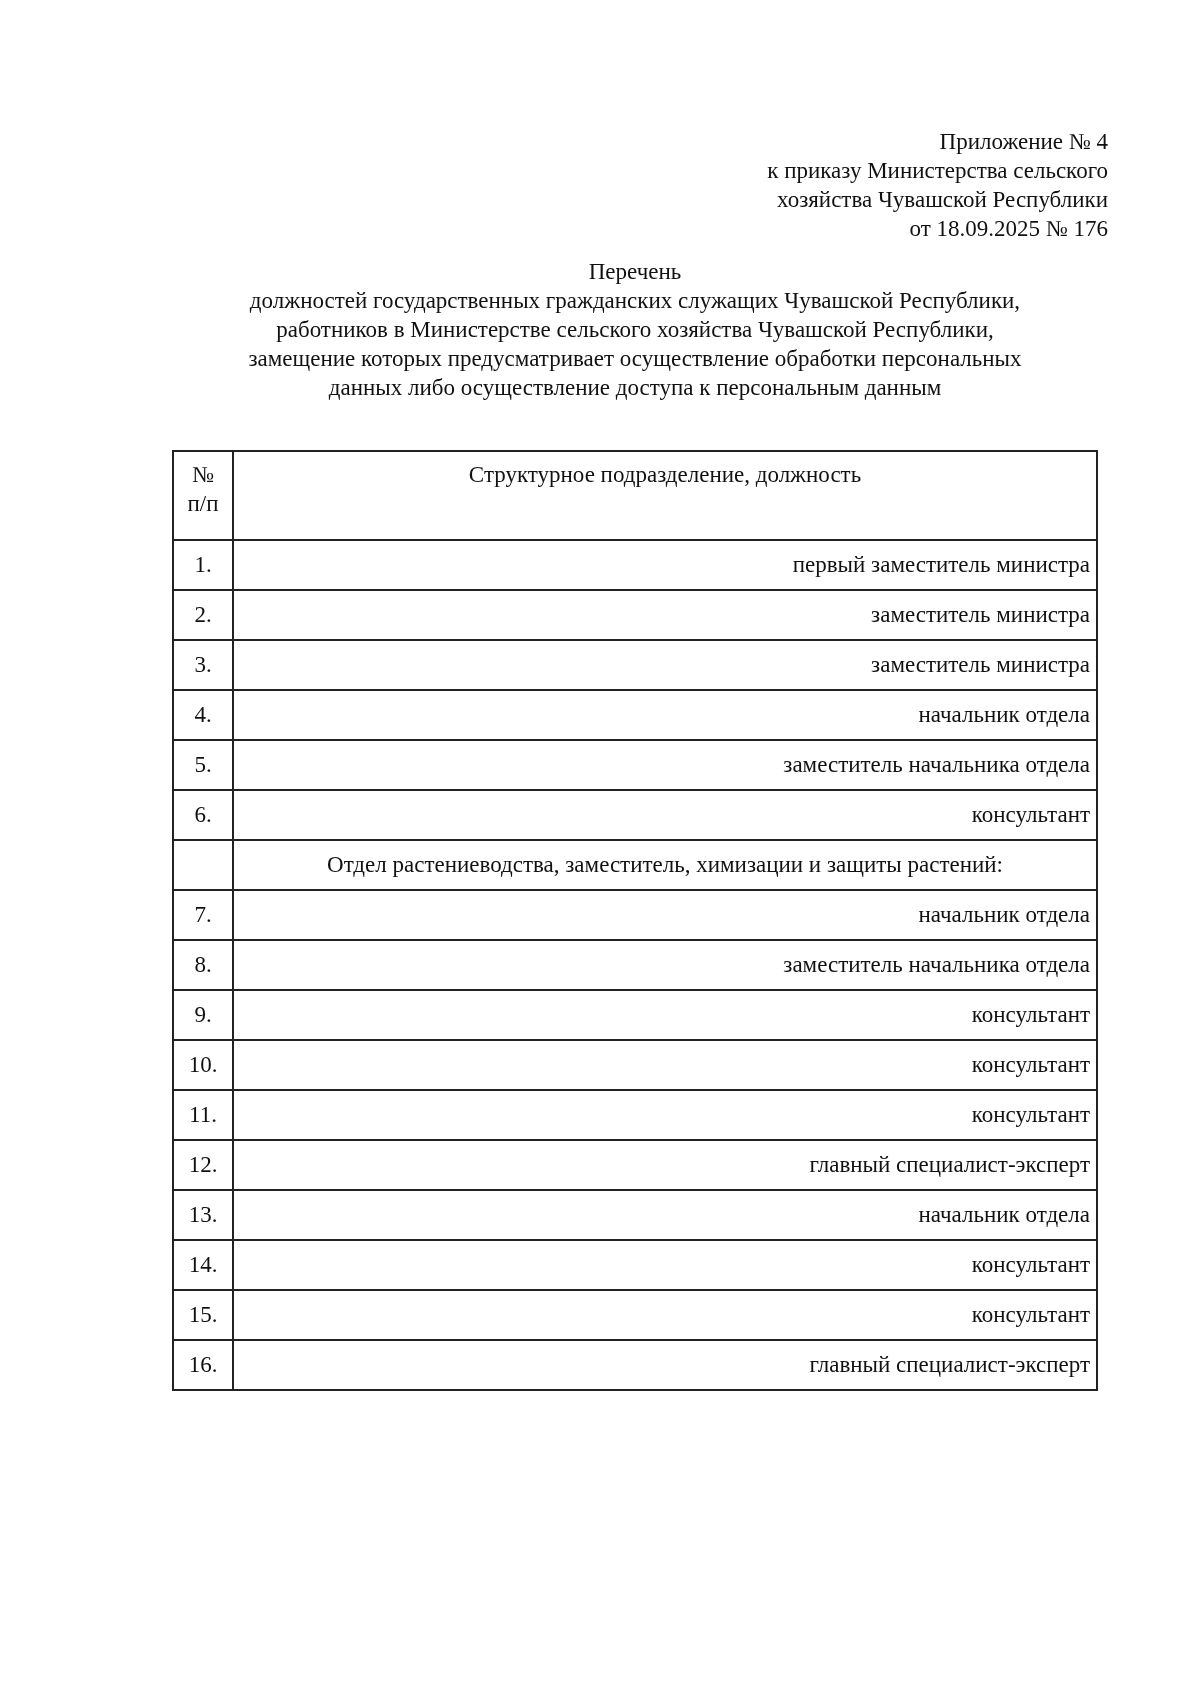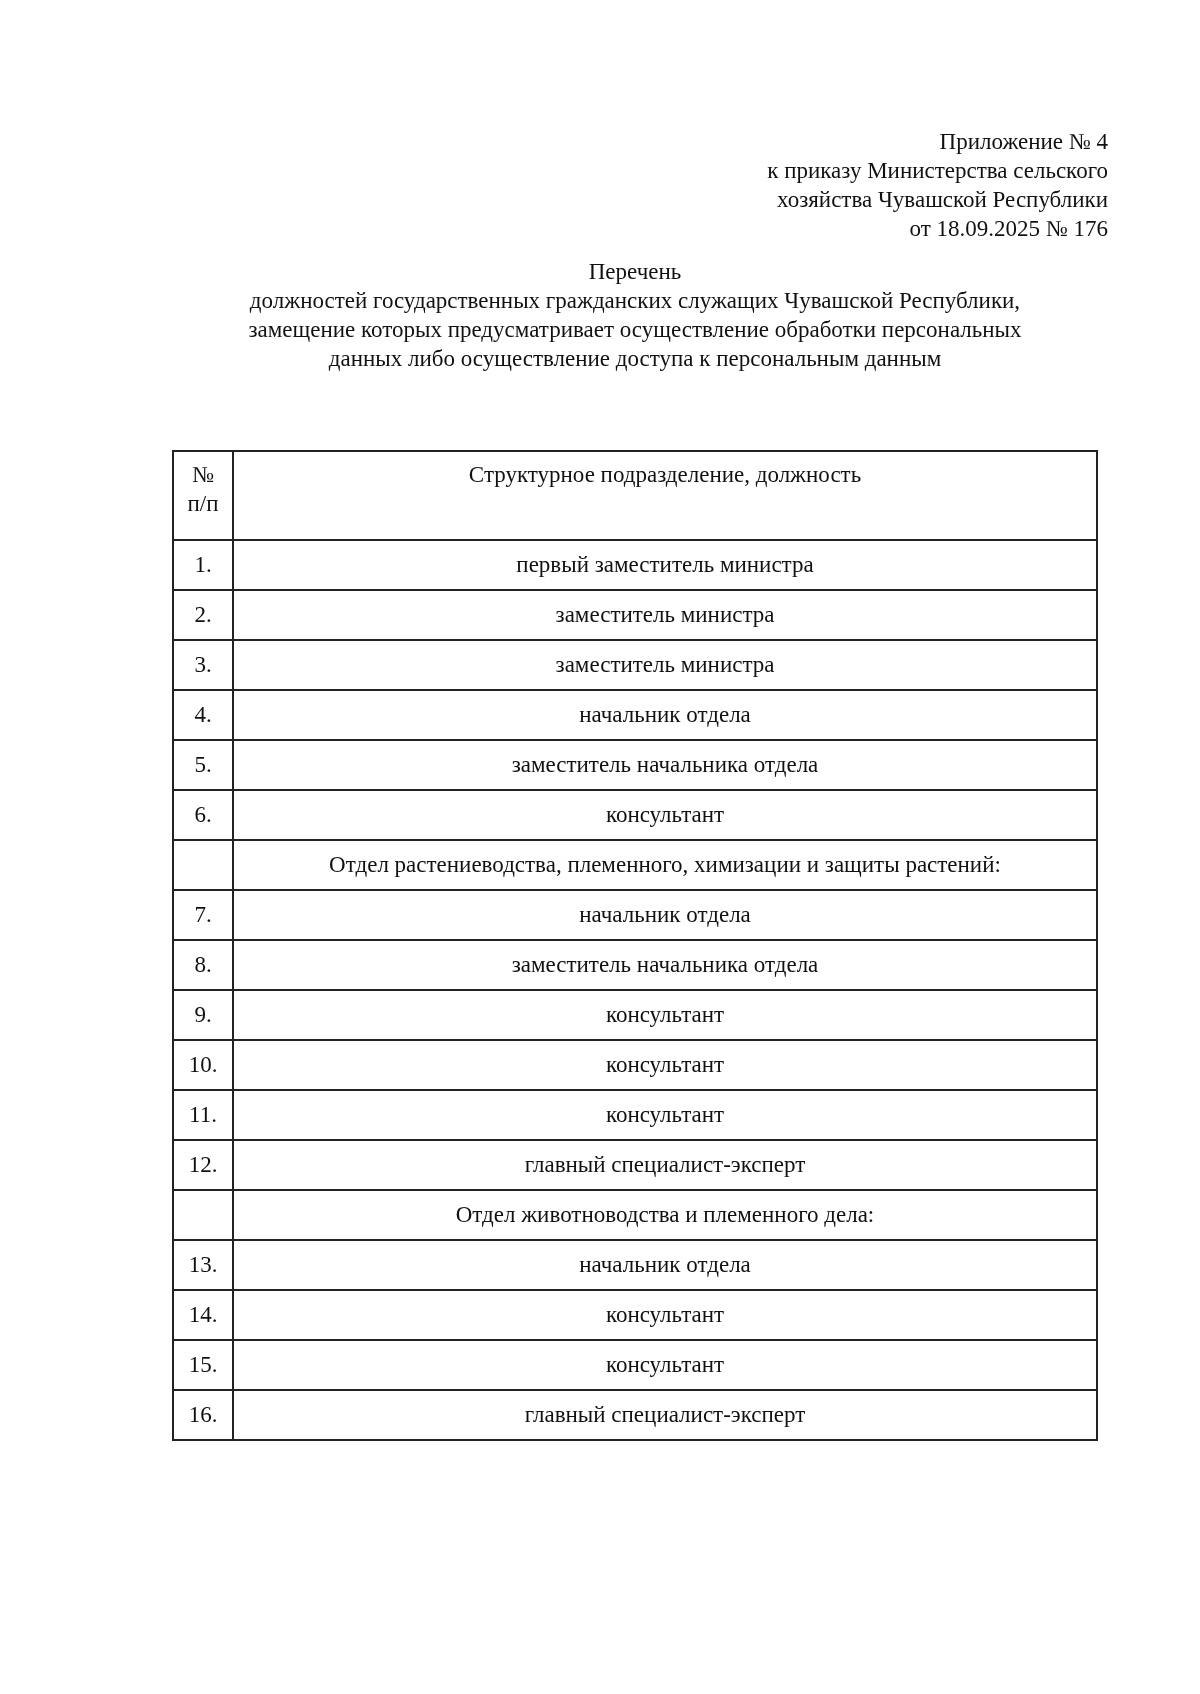--- a/index.html
+++ b/index.html
@@ -6,38 +6,39 @@
   body { width: 1200px; height: 1694px; position: relative; overflow: hidden;
          font-family: "Liberation Serif", "DejaVu Serif", serif; color: #111; }
   .appendix { position: absolute; right: 92px; top: 127px; text-align: right;
               font-size: 23px; line-height: 29px; }
   .title-block { position: absolute; left: 172px; width: 926px; top: 257px; text-align: center;
                  font-size: 23px; line-height: 29px; }
   table.list { position: absolute; left: 172px; top: 450px; width: 926px;
                border-collapse: collapse; font-size: 23px; }
   table.list td { border: 2px solid #222; padding: 0 6px; height: 48px; vertical-align: middle; }
   td.num { width: 46px; text-align: center; }
-  td.pos { text-align: center; }
+  td.pos { text-align: right; }
   td.section { text-align: center; border-radius: 6px; }
   tr.header td { height: 79px; vertical-align: top; padding-top: 8px; line-height: 29px; }
   tr.header td.num { line-height: 29px; }
 </style>
 </head>
 <body>
 
 <div class="appendix">
   <div>Приложение № 4</div>
   <div>к приказу Министерства сельского</div>
   <div>хозяйства Чувашской Республики</div>
   <div>от 18.09.2025 № 176</div>
 </div>
 
 <div class="title-block">
   <div>Перечень</div>
   <div>должностей государственных гражданских служащих Чувашской Республики,</div>
+  <div>работников в Министерстве сельского хозяйства Чувашской Республики,</div>
   <div>замещение которых предусматривает осуществление обработки персональных</div>
   <div>данных либо осуществление доступа к персональным данным</div>
 </div>
 
 <table class="list">
   <tbody id="tbody">
     <tr class="header">
       <td class="num">
         <div>№</div>
         <div>п/п</div>
@@ -63,21 +64,21 @@
       <tr>
         <td class="num">5.</td>
         <td class="pos">заместитель начальника отдела</td>
       </tr>
       <tr>
         <td class="num">6.</td>
         <td class="pos">консультант</td>
       </tr>
       <tr>
         <td class="num"></td>
-        <td class="section">Отдел растениеводства, племенного, химизации и защиты растений:</td>
+        <td class="section">Отдел растениеводства, заместитель, химизации и защиты растений:</td>
       </tr>
       <tr>
         <td class="num">7.</td>
         <td class="pos">начальник отдела</td>
       </tr>
       <tr>
         <td class="num">8.</td>
         <td class="pos">заместитель начальника отдела</td>
       </tr>
       <tr>
@@ -90,24 +91,20 @@
       </tr>
       <tr>
         <td class="num">11.</td>
         <td class="pos">консультант</td>
       </tr>
       <tr>
         <td class="num">12.</td>
         <td class="pos">главный специалист-эксперт</td>
       </tr>
       <tr>
-        <td class="num"></td>
-        <td class="section">Отдел животноводства и племенного дела:</td>
-      </tr>
-      <tr>
         <td class="num">13.</td>
         <td class="pos">начальник отдела</td>
       </tr>
       <tr>
         <td class="num">14.</td>
         <td class="pos">консультант</td>
       </tr>
       <tr>
         <td class="num">15.</td>
         <td class="pos">консультант</td>

